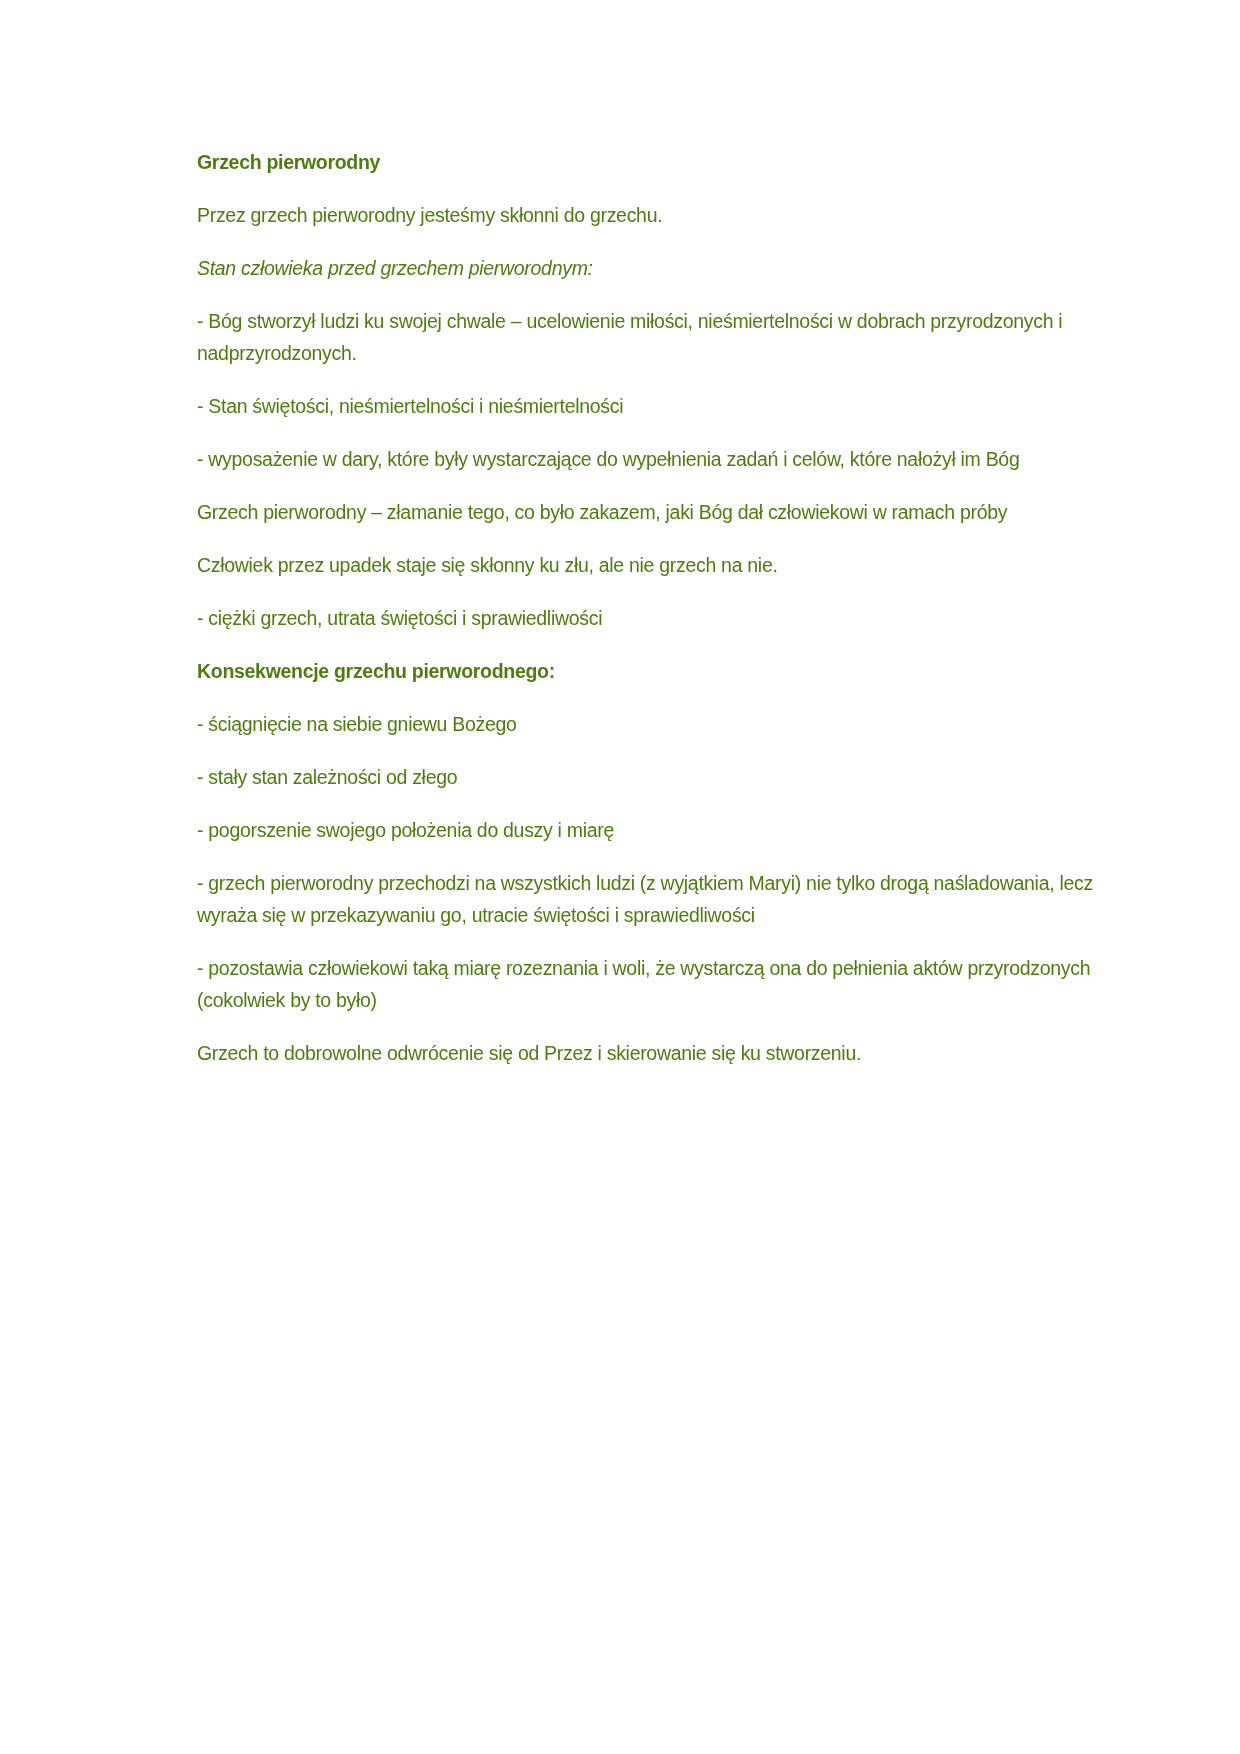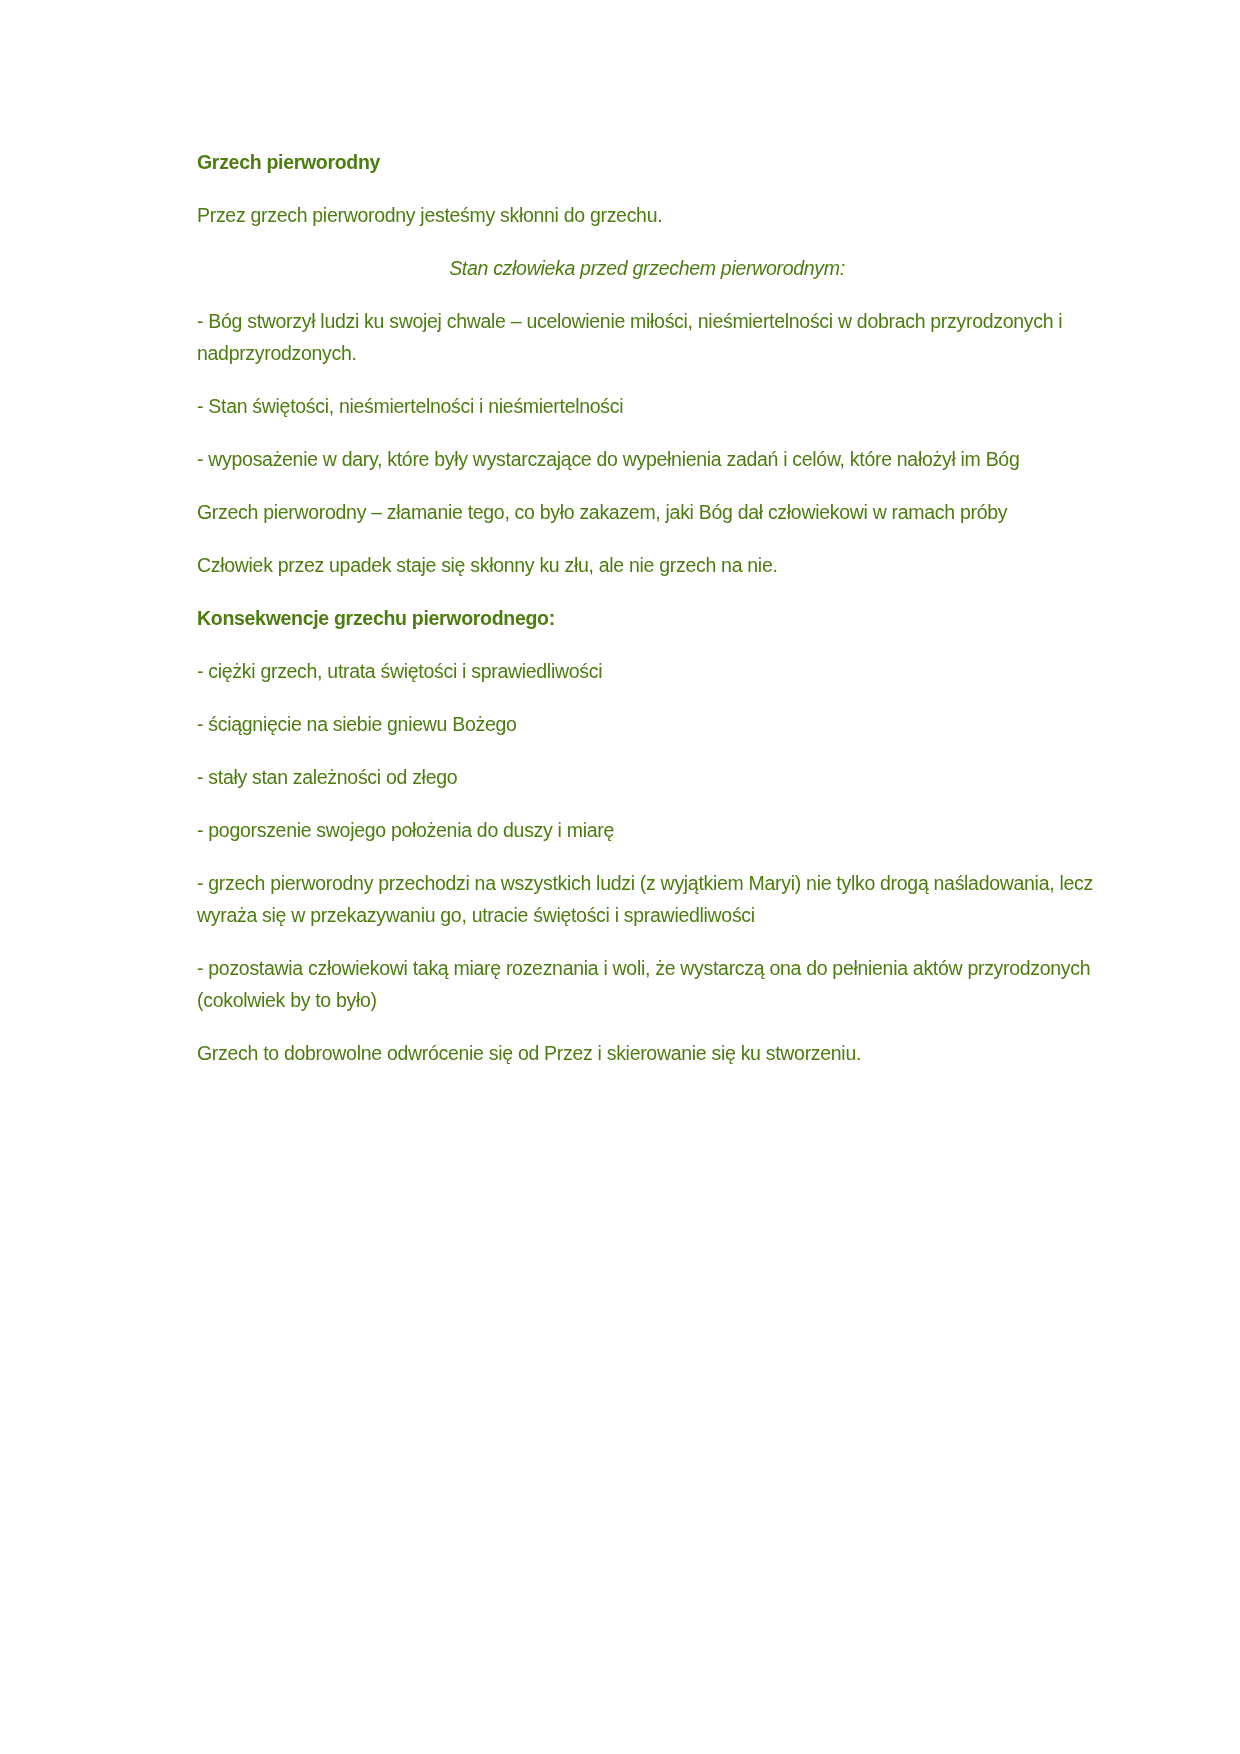--- a/index.html
+++ b/index.html
@@ -31,21 +31,21 @@
       line-height: 32px;
       color: #4d7c0f;
       letter-spacing: -0.3px;
       margin-left: 12px;
     }
     .para {
       margin: 0 0 21px 0;
       padding: 0;
     }
     .bold { font-weight: bold; }
-    .italic { font-style: italic; text-align: center; }
+    .italic { font-style: italic; }
   </style>
 </head>
 <body>
 
 <div class="page">
   <div class="content">
 
     <p class="para bold">Grzech pierworodny</p>
 
     <p class="para">Przez grzech pierworodny jesteśmy skłonni do grzechu.</p>
@@ -53,23 +53,23 @@
     <p class="para italic">Stan człowieka przed grzechem pierworodnym:</p>
 
     <p class="para">- Bóg stworzył ludzi ku swojej chwale – ucelowienie miłości, nieśmiertelności w dobrach przyrodzonych i nadprzyrodzonych.</p>
     <p class="para">- Stan świętości, nieśmiertelności i nieśmiertelności</p>
     <p class="para">- wyposażenie w dary, które były wystarczające do wypełnienia zadań i celów, które nałożył im Bóg</p>
 
     <p class="para">Grzech pierworodny – złamanie tego, co było zakazem, jaki Bóg dał człowiekowi w ramach próby</p>
 
     <p class="para">Człowiek przez upadek staje się skłonny ku złu, ale nie grzech na nie.</p>
 
+    <p class="para">- ciężki grzech, utrata świętości i sprawiedliwości</p>
+
     <p class="para bold">Konsekwencje grzechu pierworodnego:</p>
-
-    <p class="para">- ciężki grzech, utrata świętości i sprawiedliwości</p>
     <p class="para">- ściągnięcie na siebie gniewu Bożego</p>
     <p class="para">- stały stan zależności od złego</p>
     <p class="para">- pogorszenie swojego położenia do duszy i miarę</p>
     <p class="para">- grzech pierworodny przechodzi na wszystkich ludzi (z wyjątkiem Maryi) nie tylko drogą naśladowania, lecz wyraża się w przekazywaniu go, utracie świętości i sprawiedliwości</p>
     <p class="para">- pozostawia człowiekowi taką miarę rozeznania i woli, że wystarczą ona do pełnienia aktów przyrodzonych (cokolwiek by to było)</p>
 
     <p class="para">Grzech to dobrowolne odwrócenie się od Przez i skierowanie się ku stworzeniu.</p>
 
   </div>
 </div>

